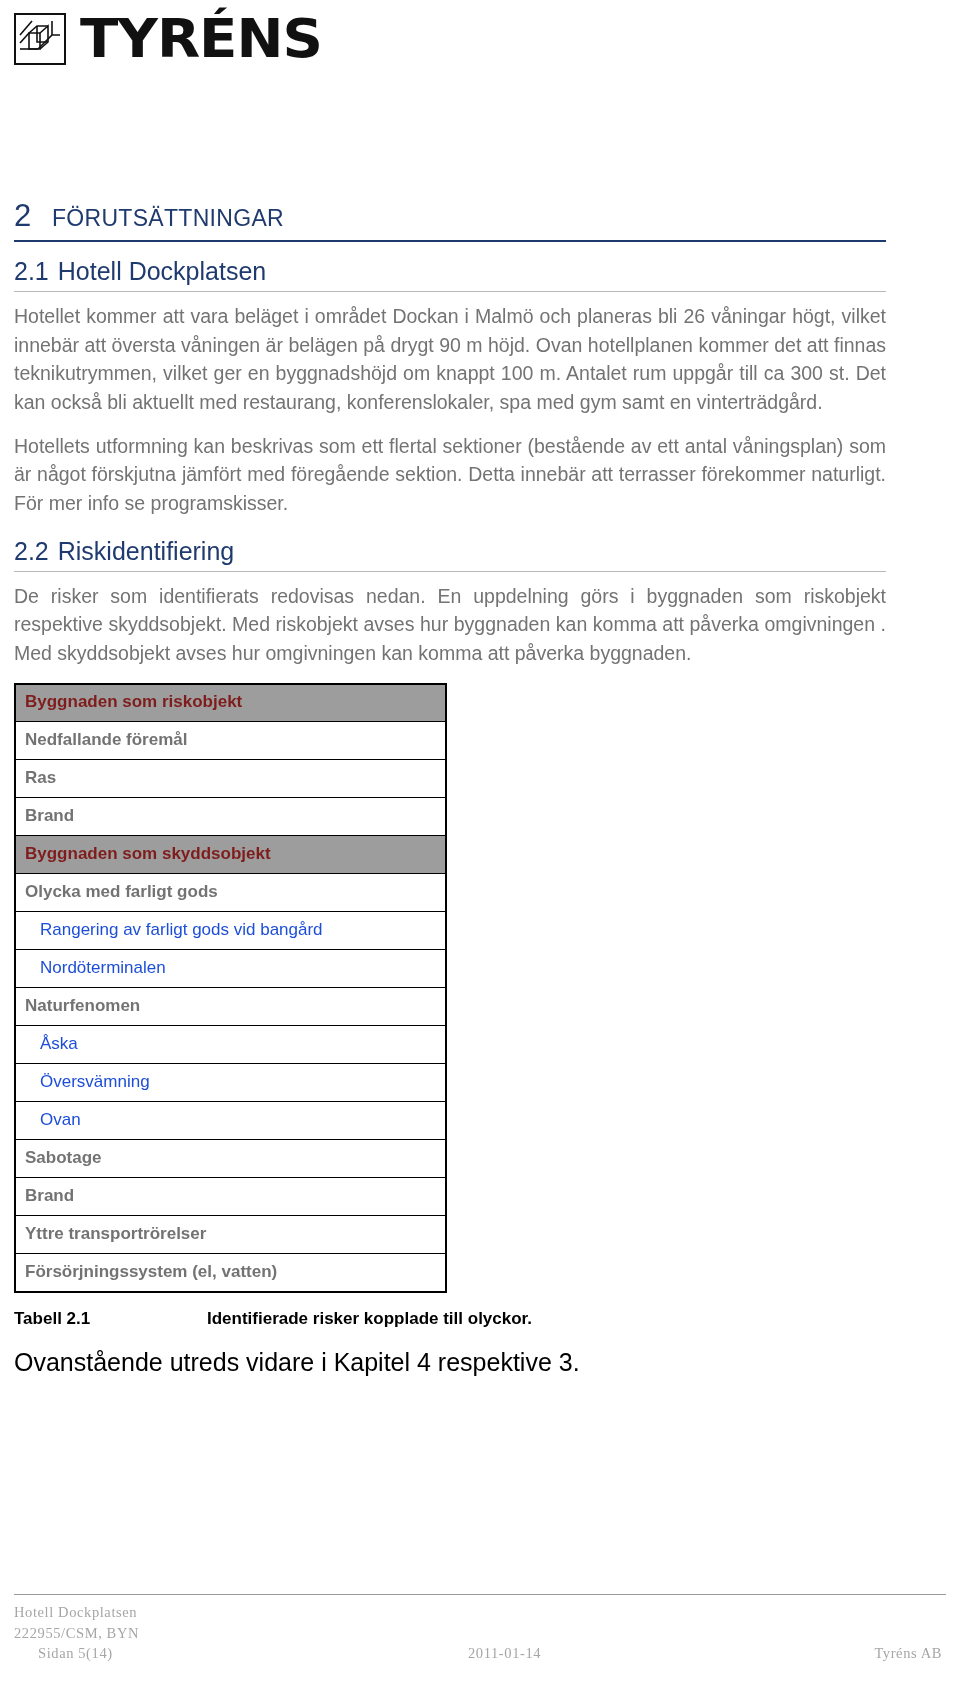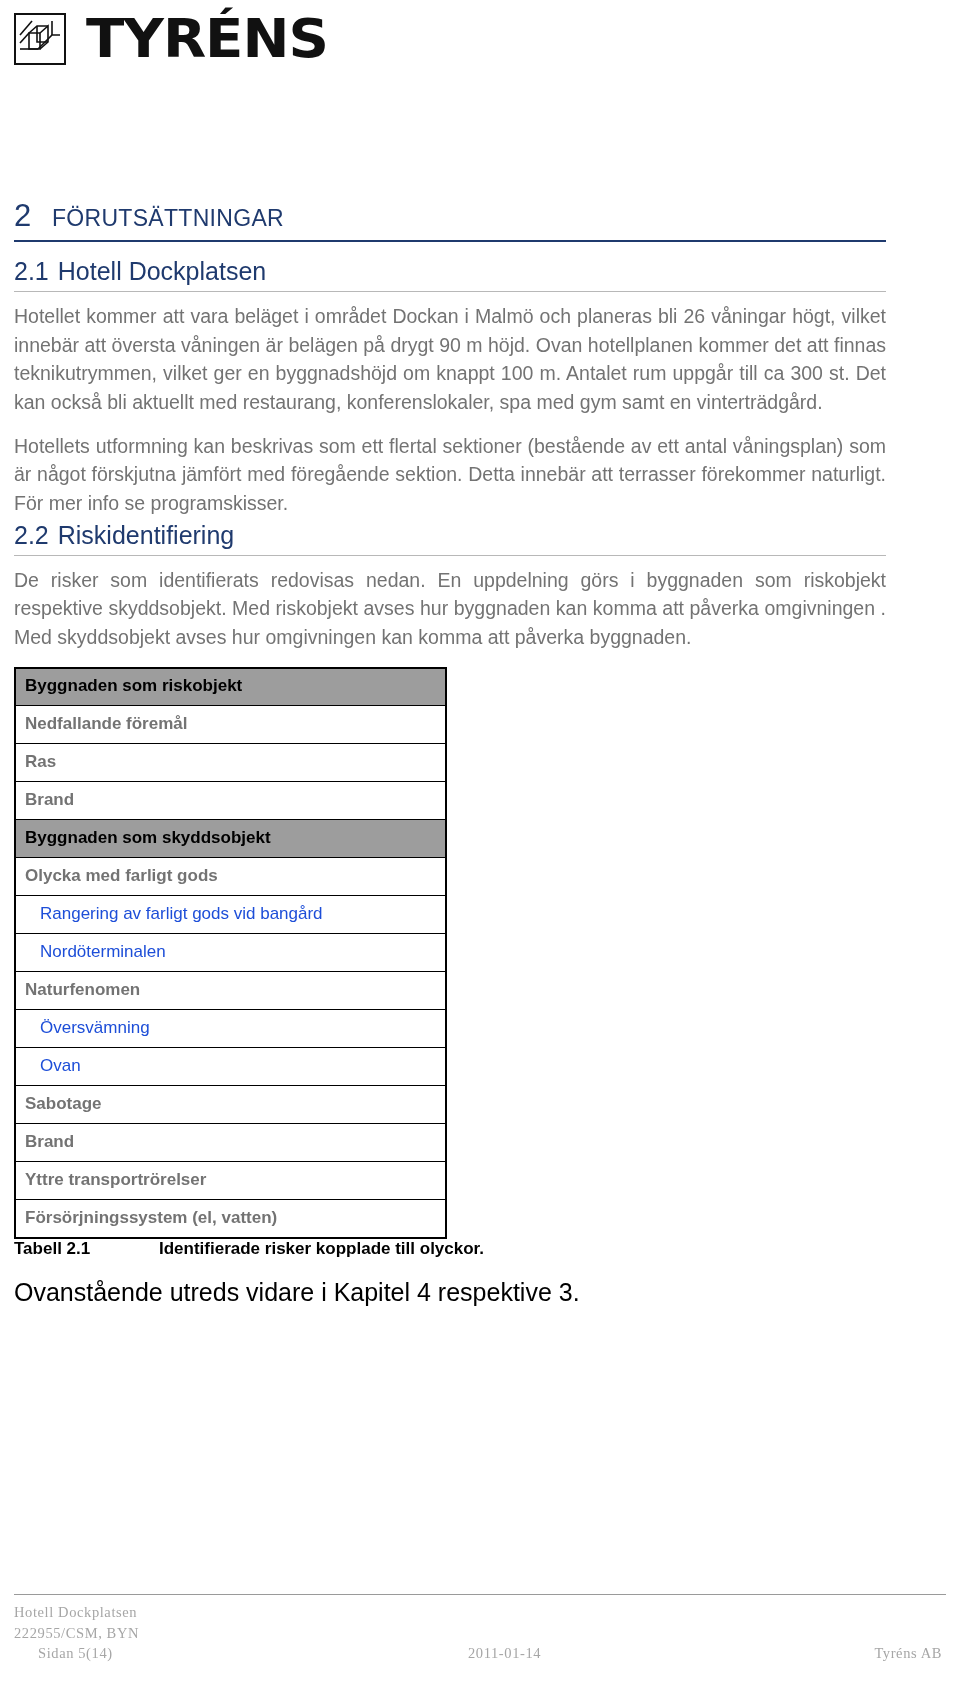--- a/index.html
+++ b/index.html
@@ -17,21 +17,21 @@
     overflow: hidden;
   }
 
   
   .logo-block {
     position: absolute;
     left: 14px;
     top: 12px;
     display: flex;
     align-items: center;
-    gap: 20px;
+    gap: 14px;
   }
   .logo-mark {
     width: 52px;
     height: 52px;
     border: 2.5px solid #111;
     position: relative;
     background: #fff;
   }
   .logo-wordmark {
     font-family: "DejaVu Sans", sans-serif;
@@ -94,58 +94,60 @@
   }
 
   p.body {
     margin: 0 0 15px 0;
     font-family: "Liberation Sans", sans-serif;
     font-size: 19.5px;
     line-height: 1.47;
     text-align: justify;
     color: #737373;
   }
-  p.body.last { margin-bottom: 2px; }
+  p.body.last { margin-bottom: 18px; }
 
   
   .risk-table {
     width: 433px;
     border: 2px solid #000;
     border-collapse: collapse;
     margin-top: 6px;
     background: #fff;
   }
   .risk-table td {
     border: 1px solid #000;
     padding: 5px 9px 7px 9px;
     font-size: 17px;
     line-height: 1.25;
     height: 38px;
     vertical-align: middle;
   }
   .risk-table td.hdr {
     background: #9d9d9d;
-    color: #000000;
+    color: #7f1d1d;
     font-weight: 700;
   }
   .risk-table td.cat {
     font-weight: 700;
     color: #737373;
   }
   .risk-table td.sub {
     font-weight: 400;
     padding-left: 24px;
     color: #1d4ed8;
   }
 
   
   .caption {
+    margin-top: 16px;
     font-size: 17px;
     font-weight: 700;
     display: flex;
+    gap: 48px;
   }
   .caption .cap-label { width: 145px; flex: 0 0 145px; }
 
   .after-note {
     margin-top: 16px;
     font-size: 25px;
     line-height: 1.4;
   }
 
   
@@ -241,20 +243,23 @@
         <tr>
           <td class="sub">Rangering av farligt gods vid bangård</td>
         </tr>
         <tr>
           <td class="sub">Nordöterminalen</td>
         </tr>
         <tr>
           <td class="cat">Naturfenomen</td>
         </tr>
         <tr>
+          <td class="sub">Åska</td>
+        </tr>
+        <tr>
           <td class="sub">Översvämning</td>
         </tr>
         <tr>
           <td class="sub">Ovan</td>
         </tr>
         <tr>
           <td class="cat">Sabotage</td>
         </tr>
         <tr>
           <td class="cat">Brand</td>

